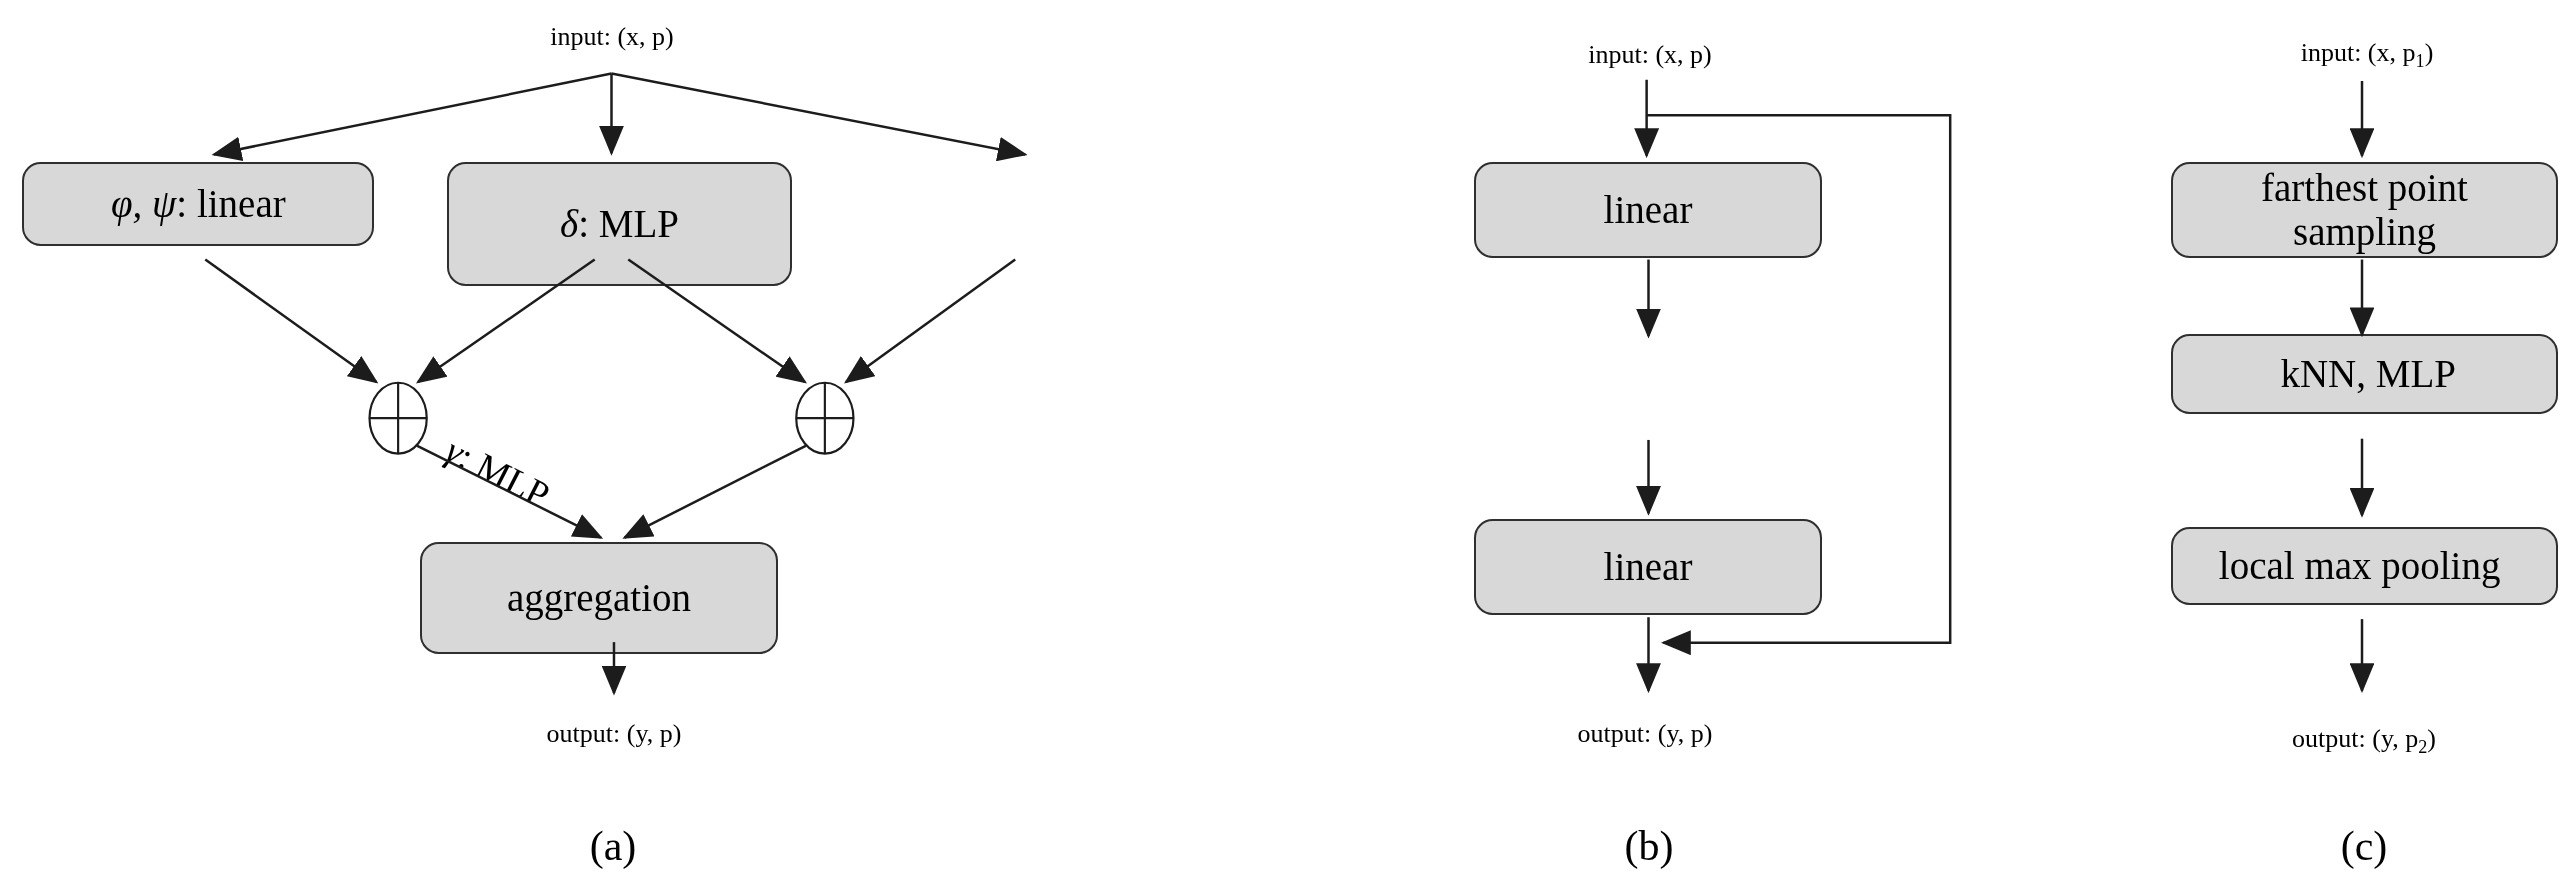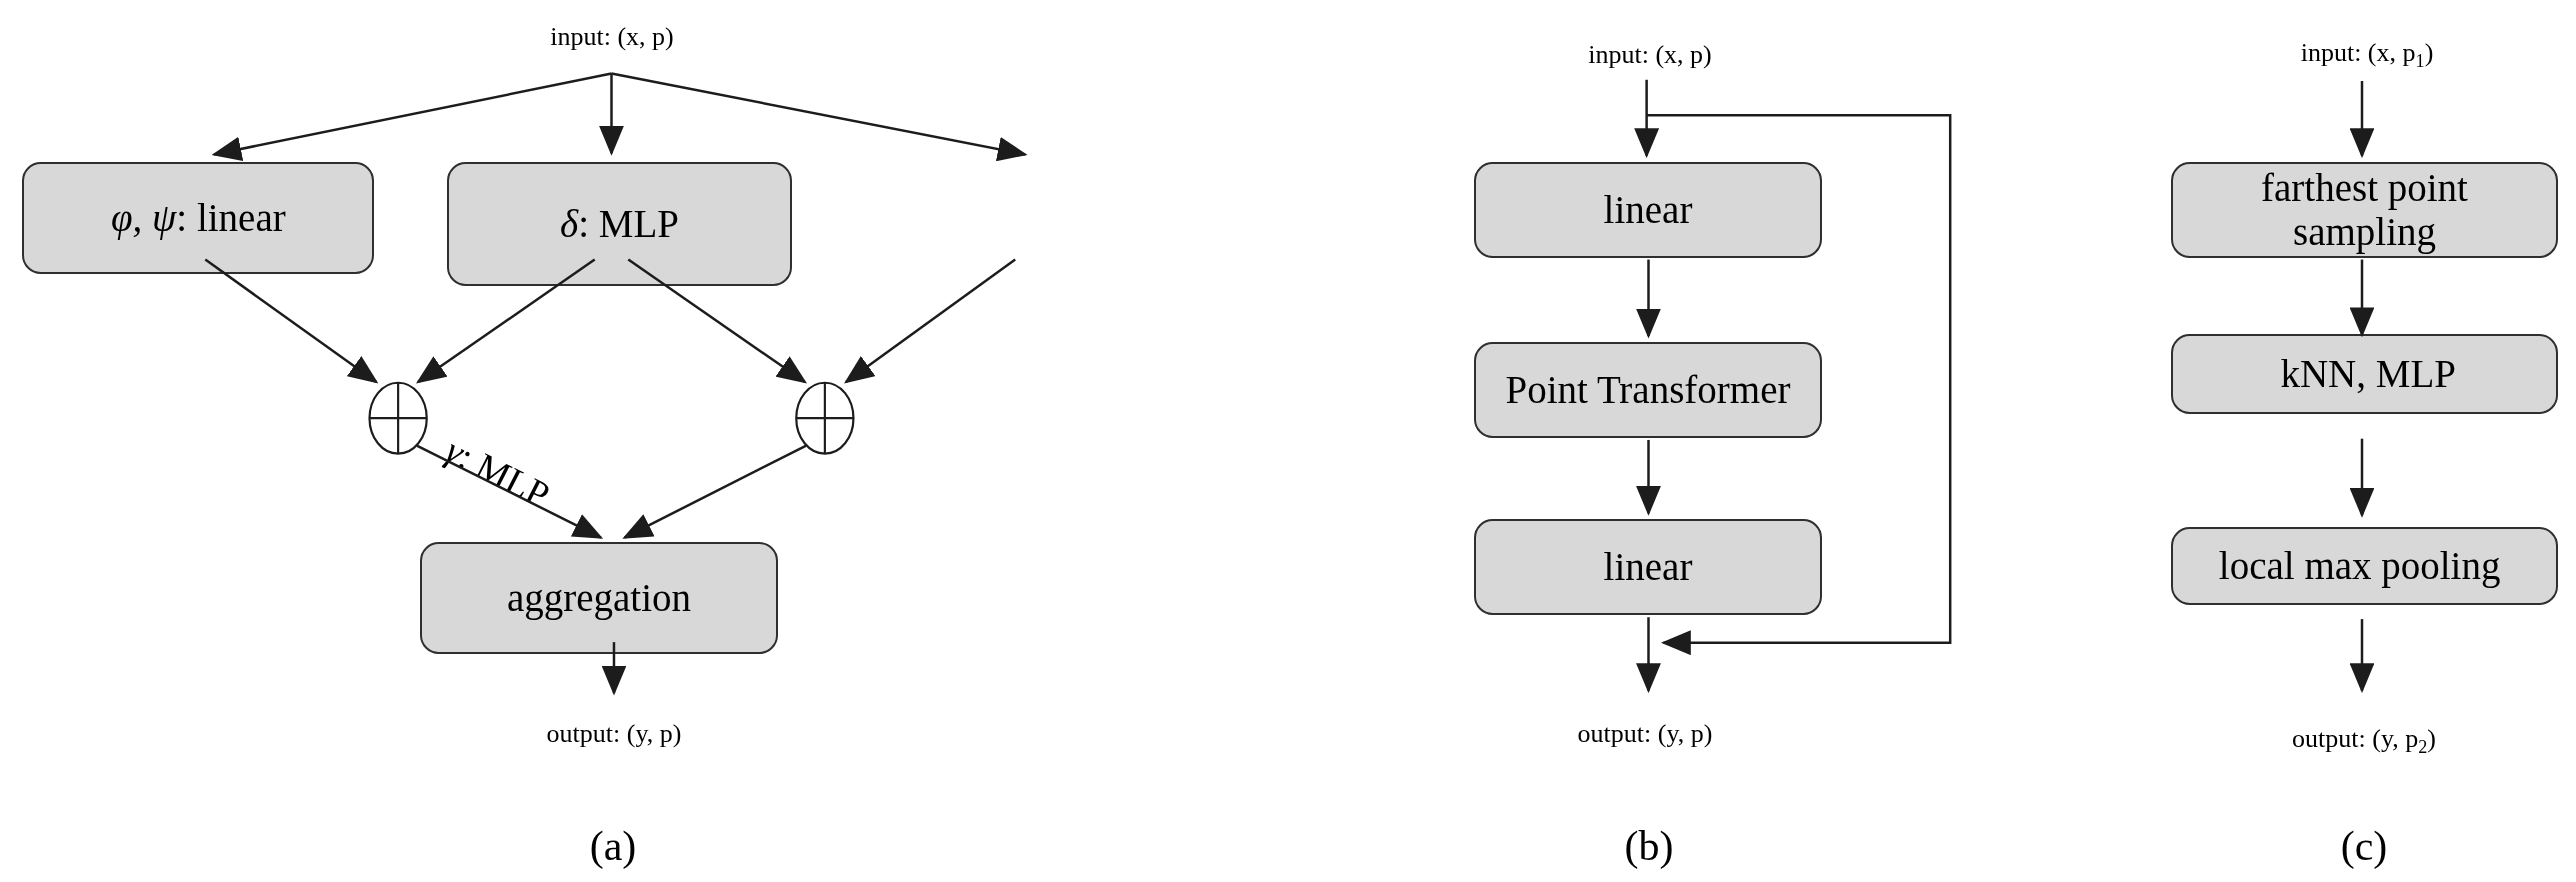--- a/index.html
+++ b/index.html
@@ -63,21 +63,21 @@
 </style>
 </head>
 <body>
 
 <div id="canvas">
 
   <div class="lbl" style="left:332px; top:11.2px;">
     <span>input: (x, p</span><sub></sub><span>)</span>
   </div>
 
-  <div class="box" style="left:22.4px; top:162px; width:352px; height:112px;">
+  <div class="box" style="left:22.4px; top:162px; width:352px; height:84px;">
     <span><span class="it">φ, ψ</span><span>: linear</span></span>
   </div>
 
   <div class="box" style="left:447px; top:162px; width:345px; height:124px;">
     <span><span class="it">δ</span><span>: MLP</span></span>
   </div>
 
 
   <div class="edge-lbl" style="left:404px; top:447px;">
     <span class="it">γ</span><span>: MLP</span>
@@ -94,23 +94,20 @@
   <div class="cap" style="left:333px; top:819px;">(a)</div>
 
   <div class="lbl" style="left:1370px; top:29px;">
     <span>input: (x, p</span><sub></sub><span>)</span>
   </div>
 
   <div class="box" style="left:1474px; top:162px; width:348px; height:96px;">
     <span><span class="it"></span><span>linear</span></span>
   </div>
 
-  <div class="box" style="left:1474px; top:342px; width:348px; height:96px;">
-    <span><span class="it"></span><span>Point Transformer</span></span>
-  </div>
 
   <div class="box" style="left:1474px; top:519px; width:348px; height:96px;">
     <span><span class="it"></span><span>linear</span></span>
   </div>
 
   <div class="lbl" style="left:1365px; top:708px;">
     <span>output: (y, p</span><sub></sub><span>)</span>
   </div>
 
   <div class="cap" style="left:1369px; top:819px;">(b)</div>

